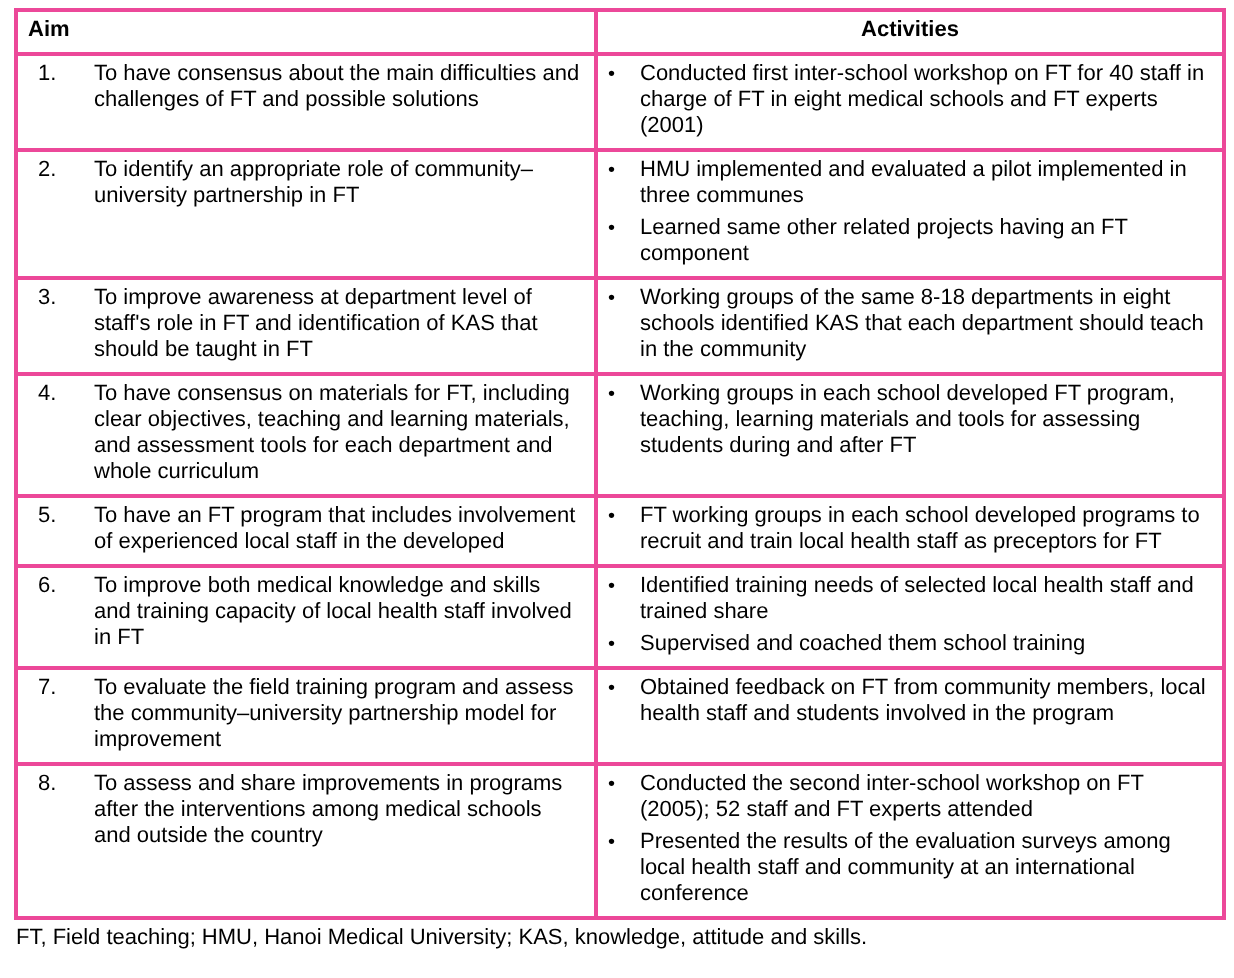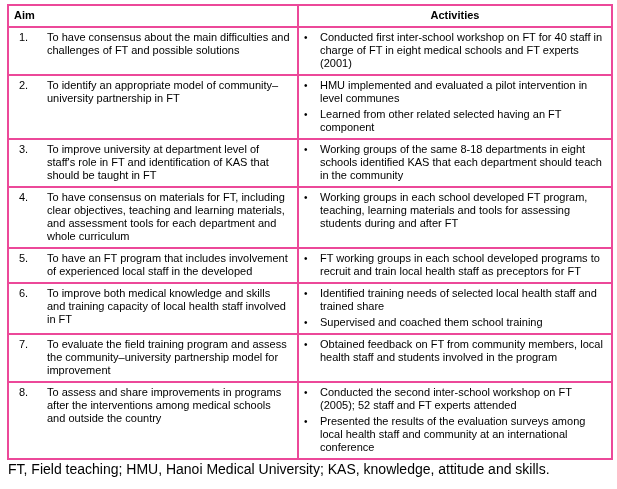--- a/index.html
+++ b/index.html
@@ -27,21 +27,21 @@
   th.aim-head { text-align: left; font-weight: bold; padding-left: 10px; height: 20px; }
   th.act-head { text-align: center; font-weight: bold; height: 20px; }
   .aim-cell { display: flex; padding-left: 5px; }
   .aim-num { width: 28px; flex: 0 0 28px; }
   .aim-text { flex: 1 1 auto; padding-right: 2px; }
   .act-item { display: flex; margin-bottom: 3px; }
   .act-item:last-child { margin-bottom: 0; }
   .bullet { width: 16px; flex: 0 0 16px; font-size: 10px; line-height: 13px; }
   .act-text { flex: 1 1 auto; }
   .footnote {
-    font-size: 14px;
+    font-size: 11px;
     line-height: 13px;
     padding: 3px 0 0 1px;
   }
 </style>
 </head>
 <body>
 
 <div class="page">
   <table class="aims">
     <colgroup>
@@ -68,40 +68,40 @@
             <span class="bullet">•</span>
             <span class="act-text">Conducted first inter-school workshop on FT for 40 staff in charge of FT in eight medical schools and FT experts (2001)</span>
           </div>
         </td>
       </tr>
 
       <tr>
         <td>
           <div class="aim-cell">
             <span class="aim-num">2.</span>
-            <span class="aim-text">To identify an appropriate model of community–university partnership in FT</span>
+            <span class="aim-text">To identify an appropriate role of community–university partnership in FT</span>
           </div>
         </td>
         <td>
           <div class="act-item">
             <span class="bullet">•</span>
-            <span class="act-text">HMU implemented and evaluated a pilot intervention in level communes</span>
+            <span class="act-text">HMU implemented and evaluated a pilot implemented in three communes</span>
           </div>
           <div class="act-item">
             <span class="bullet">•</span>
-            <span class="act-text">Learned from other related selected having an FT component</span>
+            <span class="act-text">Learned same other related projects having an FT component</span>
           </div>
         </td>
       </tr>
 
       <tr>
         <td>
           <div class="aim-cell">
             <span class="aim-num">3.</span>
-            <span class="aim-text">To improve university at department level of staff's role in FT and identification of KAS that should be taught in FT</span>
+            <span class="aim-text">To improve awareness at department level of staff's role in FT and identification of KAS that should be taught in FT</span>
           </div>
         </td>
         <td>
           <div class="act-item">
             <span class="bullet">•</span>
             <span class="act-text">Working groups of the same 8-18 departments in eight schools identified KAS that each department should teach in the community</span>
           </div>
         </td>
       </tr>
 

